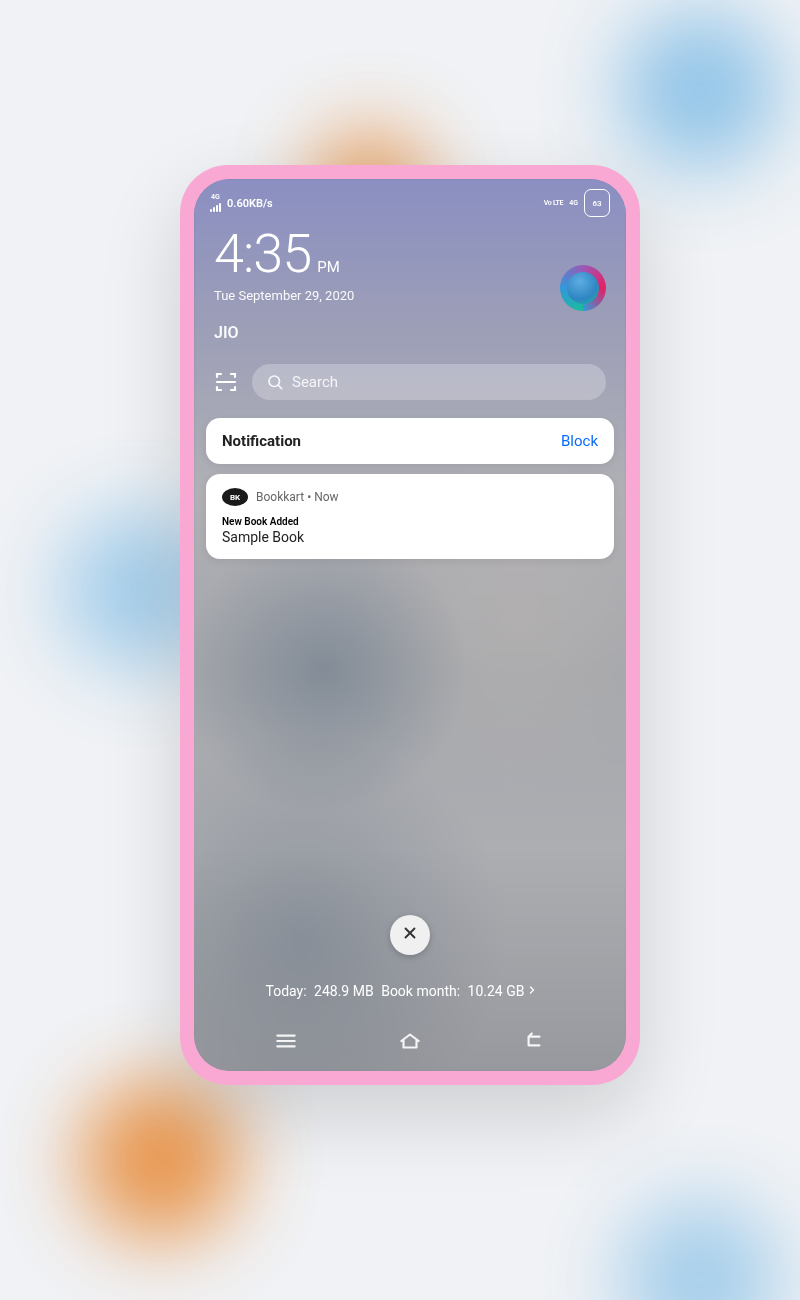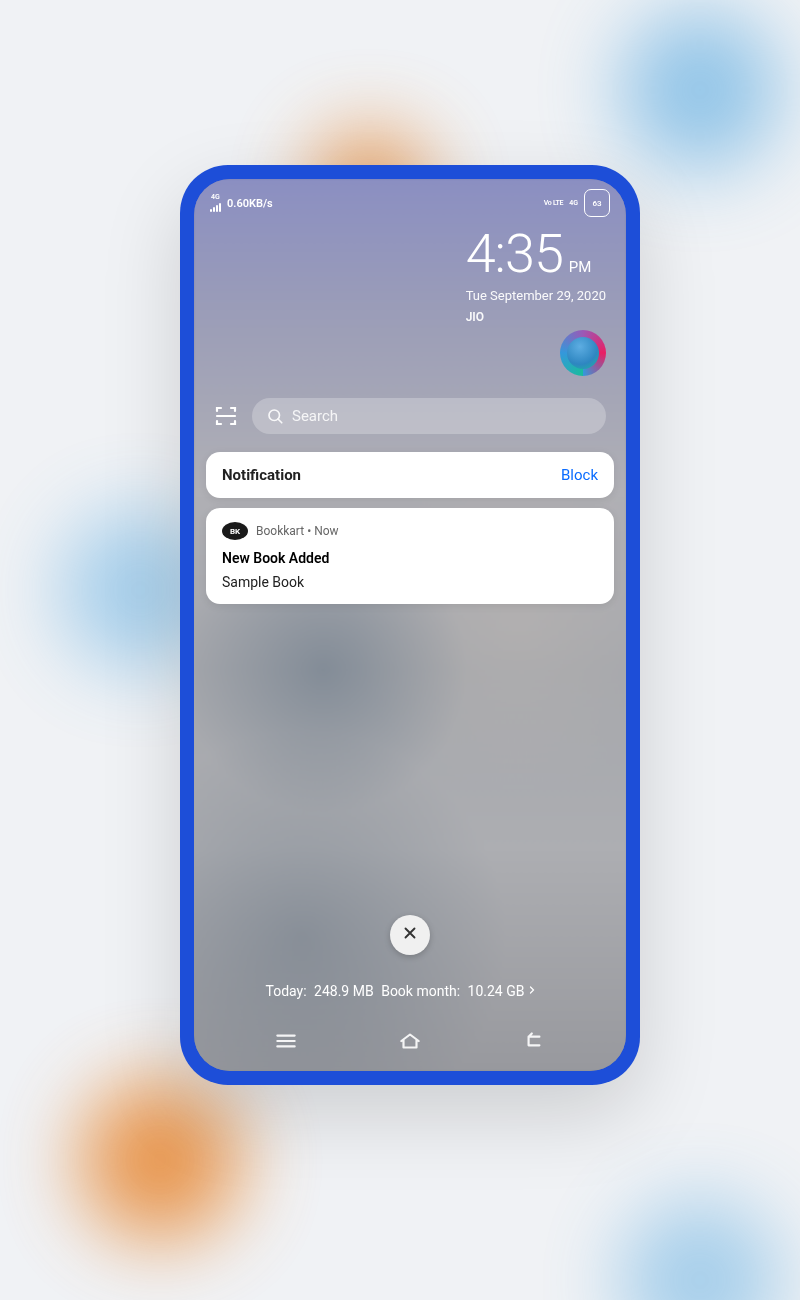--- a/index.html
+++ b/index.html
@@ -23,21 +23,21 @@
 .bg-blur-3 { background: #3498db; width:160px; height:160px; top:510px; left:60px; opacity:0.4;}
 .bg-blur-4 { background: #e67e22; width:160px; height:160px; top:1080px; left:80px; opacity:0.8;}
 .bg-blur-5 { background: #3498db; width:160px; height:160px; top:1200px; left:620px; opacity:0.4;}
 
 .device-frame {
   position: absolute;
   left: 180px;
   top: 165px;
   width: 460px;
   height: 920px;
-  background: #1d4ed8;
+  background: #f9a8d4;
   border-radius: 48px;
   padding: 14px;
   box-shadow: 0 30px 80px rgba(0,0,0,0.15);
 }
 
 .device-screen {
   width: 100%;
   height: 100%;
   border-radius: 36px;
   overflow: hidden;
@@ -75,26 +75,26 @@
 .sig-bars span:nth-child(3){height:7px;}
 .sig-bars span:nth-child(4){height:9px;}
 .battery { display:inline-flex; align-items:center;}
 .battery-body { width:26px; height:28px; border:1.5px solid #fff; border-radius:7px; display:flex; align-items:center; justify-content:center; font-size:8px; padding:0 2px;}
 
 .clock-area {
   position: relative;
   padding: 6px 20px 10px;
   color: #fff;
 }
-.clock-row { display:flex; justify-content:space-between; align-items:flex-end;flex-direction:column;}
+.clock-row { display:flex; justify-content:space-between; align-items:center;}
 .clock-time { display:flex; align-items:baseline; gap:6px;}
 .clock-main { font-size:54px; font-weight:300; line-height:1; letter-spacing:-1px;}
 .clock-ampm { font-size:15px; font-weight:400; padding-bottom:6px;}
 .clock-date { font-size:13px; margin-top:6px; opacity:0.95;}
-.clock-carrier { font-size:12px; margin-top:7px; opacity:0.95; font-weight:600;}
+.clock-carrier { font-size:16px; margin-top:20px; opacity:0.95; font-weight:600;}
 
 .jovi {
   width:46px; height:46px; border-radius:50%;
   background: conic-gradient(from 180deg, #1abc9c, #3498db, #9b59b6, #e91e63, #3498db);
   display:flex; align-items:center; justify-content:center;
   position:relative;
   margin-top:6px;
 }
 .jovi::before {
   content:""; position:absolute; width:32px; height:32px; border-radius:50%;
@@ -124,21 +124,21 @@
   padding:14px 16px;
   box-shadow: 0 2px 8px rgba(0,0,0,0.08);
 }
 .card-header { display:flex; justify-content:space-between; align-items:center;}
 .card-header-title { font-size:15px; color:#222; font-weight:700;}
 .card-header-action { font-size:15px; color:#0a6cff; font-weight:400;}
 
 .notif-app-row { display:flex; align-items:center; gap:8px; margin-bottom:10px;}
 .notif-app-icon { width:26px; height:18px; border-radius:50%; background:#1a1a1a; color:#fff; display:flex; align-items:center; justify-content:center; font-size:8px; font-weight:700;}
 .notif-app-name { font-size:12px; color:#666;}
-.notif-title { font-size:14px; font-weight:600; color:#000; margin-bottom:8px;}
+.notif-title { font-size:10px; font-weight:600; color:#000; margin-bottom:2px;}
 .notif-body { font-size:14px; color:#222;}
 
 .close-fab {
   position:absolute;
   left:50%; transform:translateX(-50%);
   bottom:116px;
   width:40px; height:40px; border-radius:50%;
   background:#f0f0f0;
   display:flex; align-items:center; justify-content:center;
   box-shadow: 0 2px 6px rgba(0,0,0,0.2);

